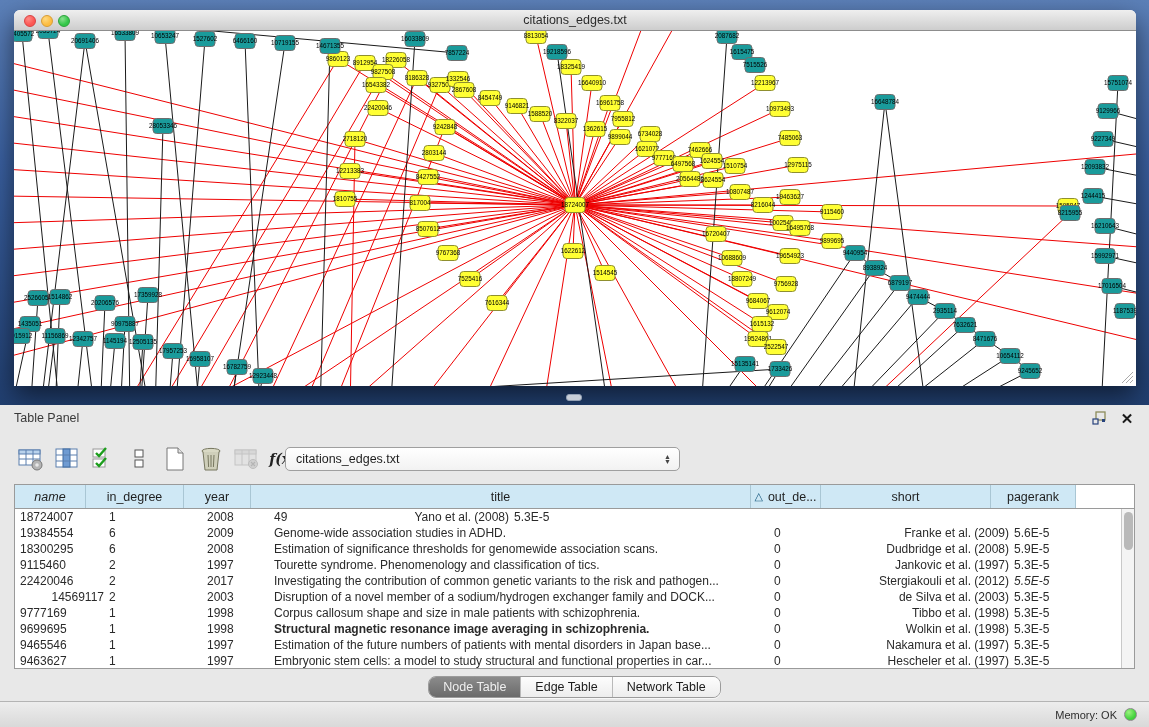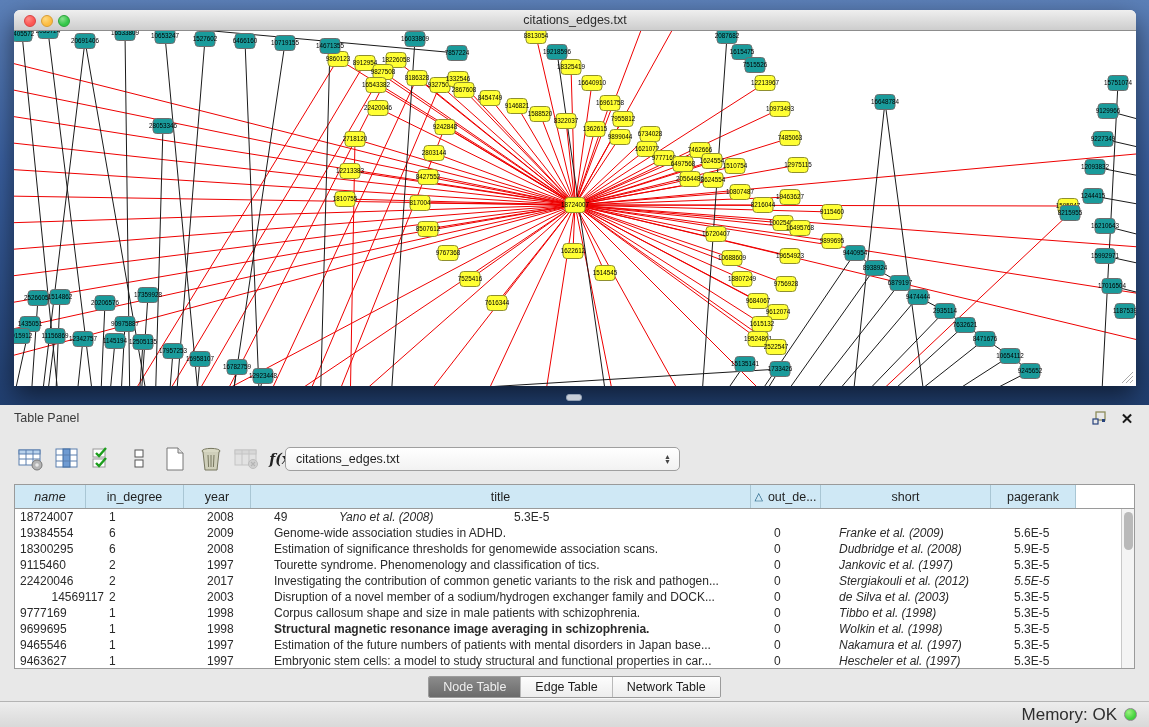--- a/index.html
+++ b/index.html
@@ -49,37 +49,37 @@
 
   #data-table { position:absolute; left:14px; top:79px; width:1121px; height:185px;
     background:#ffffff; border:1px solid #9a9a9a; overflow:hidden; }
   #dt-headrow { display:flex; height:24px; border-bottom:1px solid #9a9a9a; }
   .hcell { background:#cfe8f5; border-right:1px solid #a9c6d4; display:flex; align-items:center; justify-content:center;
     font-size:12.5px; color:#1f1f1f; overflow:hidden; white-space:nowrap; }
   .hcell.filler { background:#ffffff; border-right:none; }
   .sort-tri { color:#17597f; font-size:11px; margin-right:5px; }
   .drow { display:flex; height:16px; font-size:12px; color:#2a2a2a; align-items:center; }
   .dcell { padding-left:5px; overflow:hidden; white-space:nowrap; }
-  .dcell.center { text-align:left; padding-left:0;font-style:italic; }
+  .dcell.center { text-align:right; padding-left:0; }
   #dt-scrollbar { position:absolute; right:0; top:24px; width:13px; bottom:0;
     background:#f4f4f4; border-left:1px solid #c9c9c9; }
   #dt-thumb { position:absolute; left:2px; top:3px; width:9px; height:38px; background:#b9b9b9; border-radius:5px; }
 
   #tp-tabs { position:absolute; left:0; top:271px; width:100%; display:flex; justify-content:center; }
-  #seg { display:inline-flex; border:1px solid #9b9b9b; border-radius:2px; overflow:hidden;
+  #seg { display:inline-flex; border:1px solid #9b9b9b; border-radius:8px; overflow:hidden;
     box-shadow:0 1px 0 rgba(255,255,255,.7); }
   .seg-item { padding:0 14px; height:20px; line-height:20px; font-size:12.5px; color:#1c1c1c;
     background:linear-gradient(#fdfdfd,#ededed); border-left:1px solid #b9b9b9; }
   .seg-item:first-child { border-left:none; }
   .seg-item.active { background:linear-gradient(#8b8b8b,#6b6b6b); color:#efefef; }
 
   #status-bar { position:absolute; left:0; bottom:0; width:1149px; height:26px;
     background:linear-gradient(#ededed,#d9d9d9); border-top:1px solid #b4b4b4;
     display:flex; align-items:center; justify-content:flex-end; padding-right:12px; }
-  #memory-label { font-size:17px; color:#2e2e2e; margin-right:7px; }
+  #memory-label { font-size:11px; color:#2e2e2e; margin-right:7px; }
   #memory-dot { width:13px; height:13px; border-radius:50%;
     background:radial-gradient(circle at 35% 30%, #9bf37e, #41d23c 65%); border:1px solid #8a8a8a; }
 </style>
 </head>
 <body>
 
 <div id="stage">
 
   <div id="desktop">
     <div id="graph-window">

